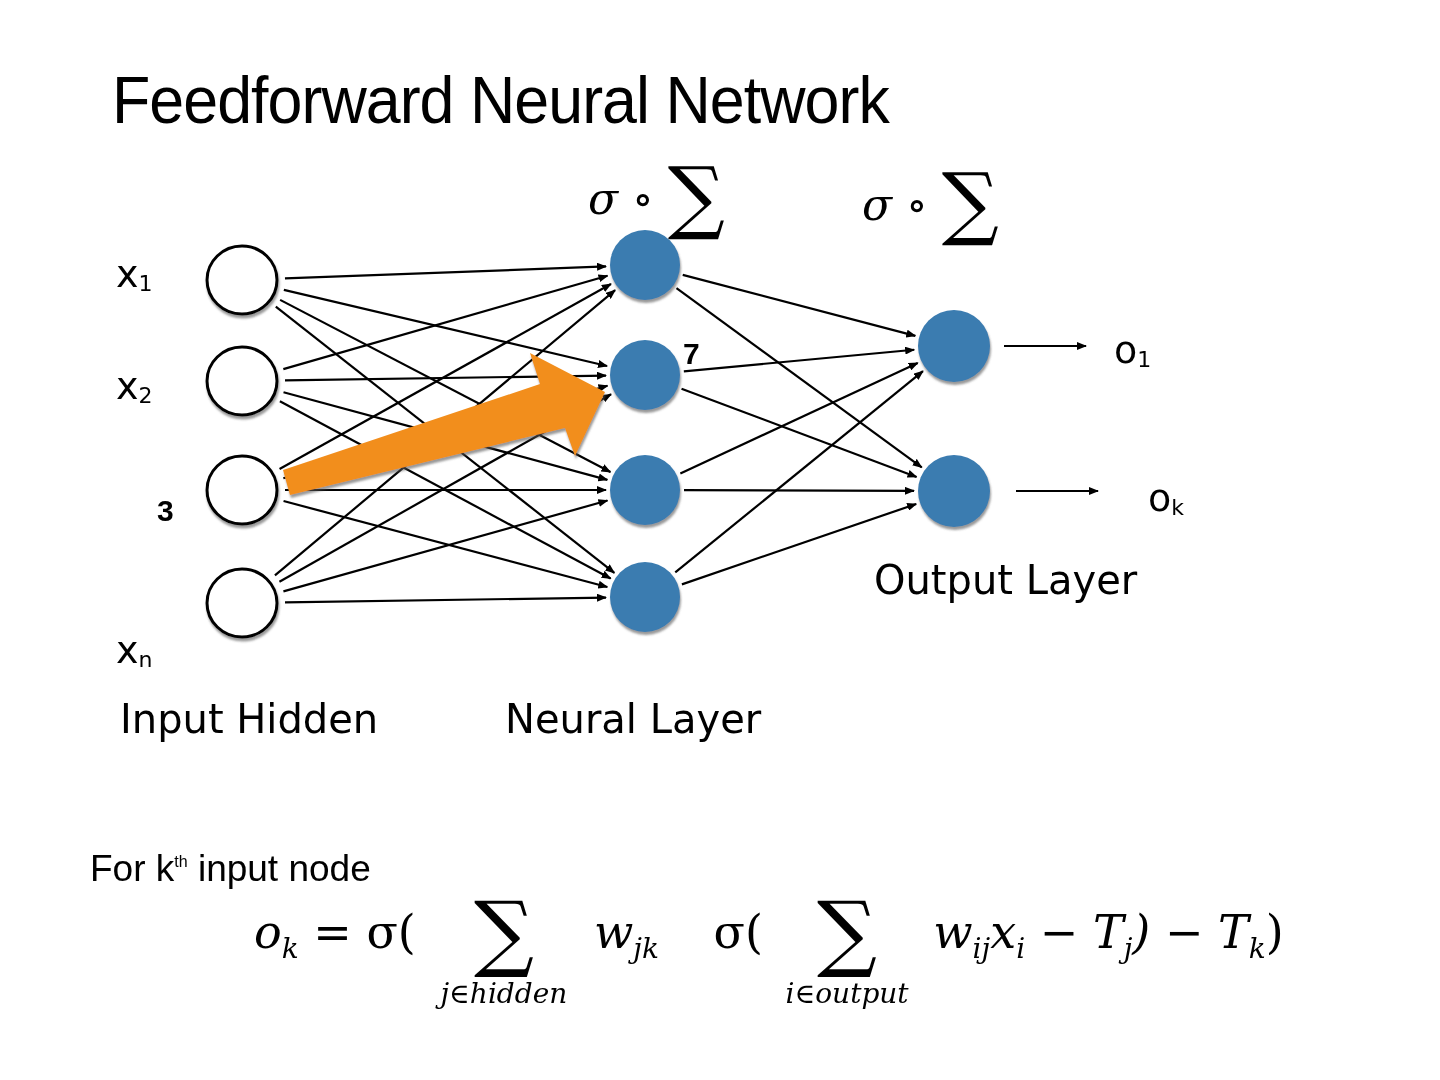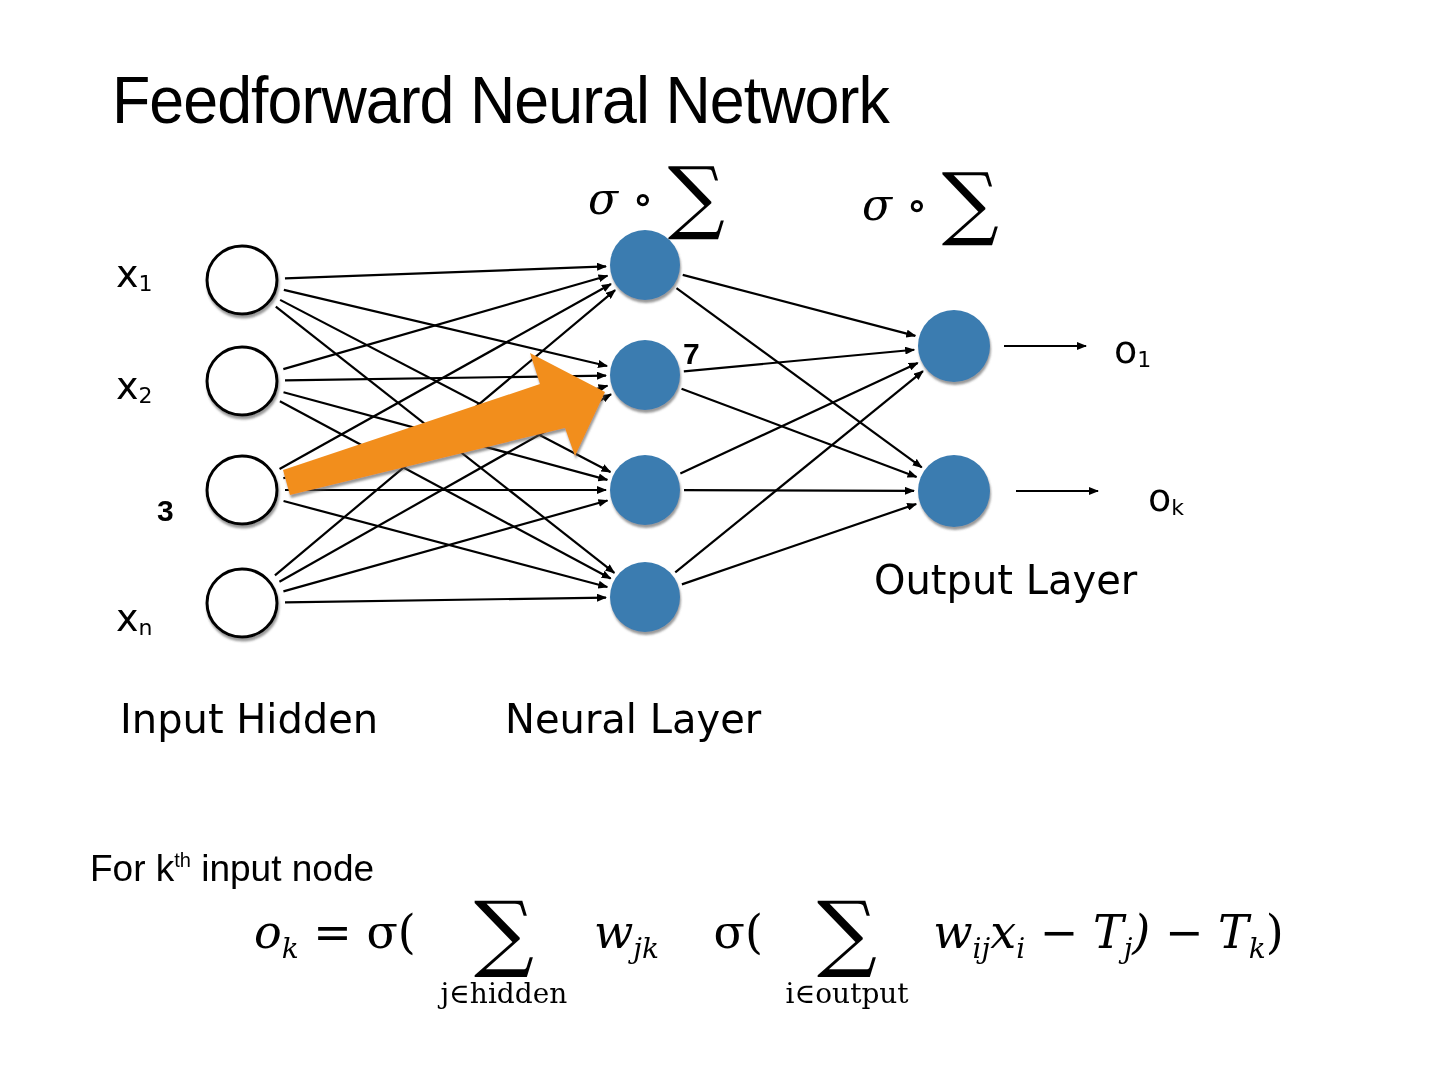--- a/index.html
+++ b/index.html
@@ -9,25 +9,25 @@
   #title { left:112px; top:62px; font-size:66px; letter-spacing:-1px; transform:scaleX(0.95); transform-origin:left top; }
   .inlabel { font-family:"DejaVu Sans", sans-serif; font-size:38px; }
   .inlabel sub, .outlabel sub { font-size:22px; vertical-align:-4px; }
   .outlabel { font-family:"DejaVu Sans", sans-serif; font-size:38px; }
   .layerlabel { font-family:"DejaVu Sans", sans-serif; font-size:40px; }
   .ann { font-family:"Liberation Sans", sans-serif; font-weight:bold; font-size:30px; }
   .sigsum { font-family:"DejaVu Serif", serif; font-size:44px; }
   .sigsum .sig { font-style:italic; }
   .sigsum .big { font-size:80px; font-style:normal; vertical-align:-10px; }
   #for-label { left:90px; top:848px; font-size:37px; }
-  #for-label sup { font-size:20px; vertical-align:14px; }
+  #for-label sup { font-size:16px; vertical-align:14px; }
   #formula { left:254px; top:905px; font-size:46px; font-family:"DejaVu Serif", serif; }
   #formula .sumblock { display:inline-block; text-align:center; vertical-align:top; position:relative; }
   #formula .sumsym { font-size:84px; font-style:normal; line-height:70px; display:block; }
-  #formula .sumsub { font-size:28px; display:block; margin-top:10px; }
+  #formula .sumsub { font-size:28px; font-style:italic; display:block; margin-top:10px; }
   #formula .it { font-style:italic; }
   #formula sub { font-size:28px; font-style:italic; }
   svg#net { position:absolute; left:0; top:0; }
 </style>
 </head>
 <body>
 
 <div id="title" class="abs">Feedforward Neural Network</div>
 
 <div class="abs sigsum" style="left:588px; top:150px;">
@@ -98,21 +98,21 @@
       <circle cx="954" cy="346" r="36" fill="#3a7bb0" filter="url(#shadow)"></circle>
       <circle cx="954" cy="491" r="36" fill="#3a7bb0" filter="url(#shadow)"></circle>
     </g>
   <g id="highlight">
       <polygon points="283,470 540,384 530,353 605,392 575,456 565,428 290,495" fill="#f28e1c" filter="url(#shadow)"></polygon>
     </g>
 </svg>
 
 <div class="abs inlabel" style="left:116px; top:252px;"><span>x</span><sub>1</sub></div>
 <div class="abs inlabel" style="left:116px; top:364px;"><span>x</span><sub>2</sub></div>
-<div class="abs inlabel" style="left:116px; top:596px;"><span>x</span><sub>n</sub></div>
+<div class="abs inlabel" style="left:116px; top:628px;"><span>x</span><sub>n</sub></div>
 
 <div class="abs ann" style="left:157px; top:494px;">3</div>
 <div class="abs ann" style="left:683px; top:337px;">7</div>
 
 <div class="abs outlabel" style="left:1096px; top:328px;margin-left:18px;"><span>o</span><sub>1</sub></div>
 <div class="abs outlabel" style="left:1110px; top:476px;margin-left:38px;"><span>o</span><sub>k</sub></div>
 
 <div class="abs layerlabel" style="left:120px; top:696px;">Input Hidden</div>
 <div class="abs layerlabel" style="left:505px; top:696px;">Neural Layer</div>
 <div class="abs layerlabel" style="left:874px; top:557px;">Output Layer</div>

